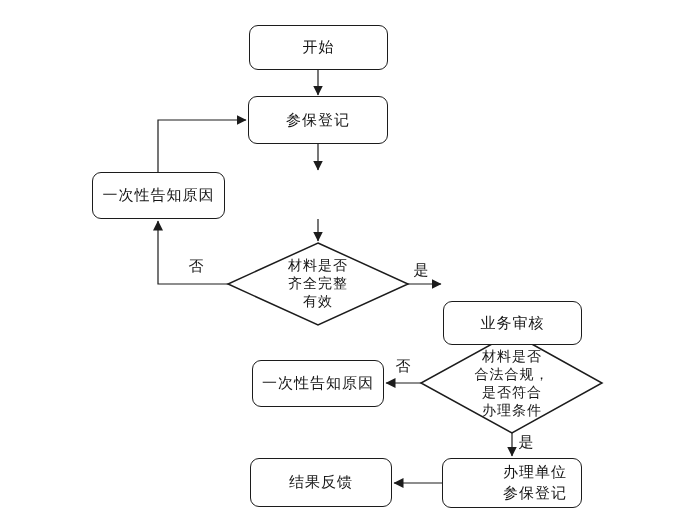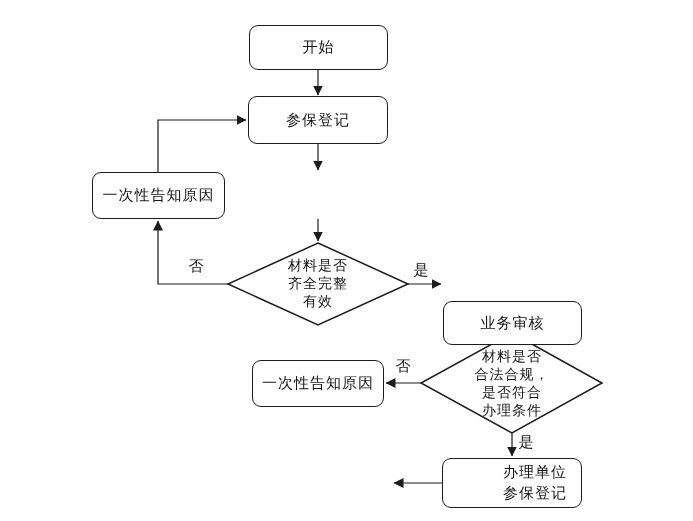--- a/index.html
+++ b/index.html
@@ -91,20 +91,21 @@
 
   <div class="node" style="left:92px;  top:172px; width:133px; height:47px;">一次性告知原因</div>
 
   <div class="node" style="left:443px; top:261px; width:139px; height:44px;margin-top:40px;">业务审核</div>
 
   <div class="node" style="left:252px; top:360px; width:132px; height:47px;">一次性告知原因</div>
 
   <div class="node" style="left:442px; top:458px; width:140px; height:50px; line-height:21px;padding-left:46px;">办理单位
 参保登记</div>
 
+  <div class="node" style="left:250px; top:458px; width:142px; height:49px;">结果反馈</div>
 
   <div class="diamond-label" style="left:248px; top:251px; width:140px; height:66px;">材料是否
 齐全完整
 有效</div>
 
   <div class="diamond-label" style="left:442px; top:346px; width:140px; height:75px;">材料是否
 合法合规，
 是否符合
 办理条件</div>
 

